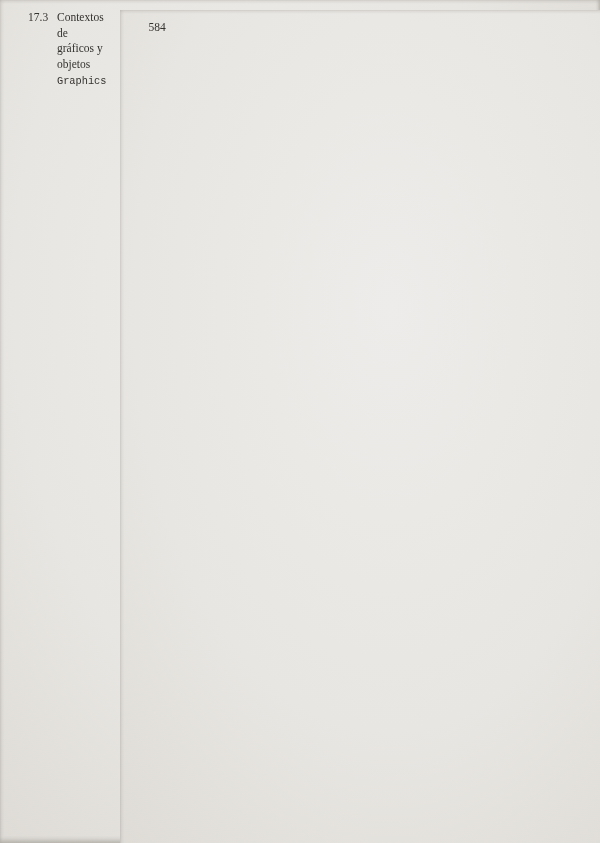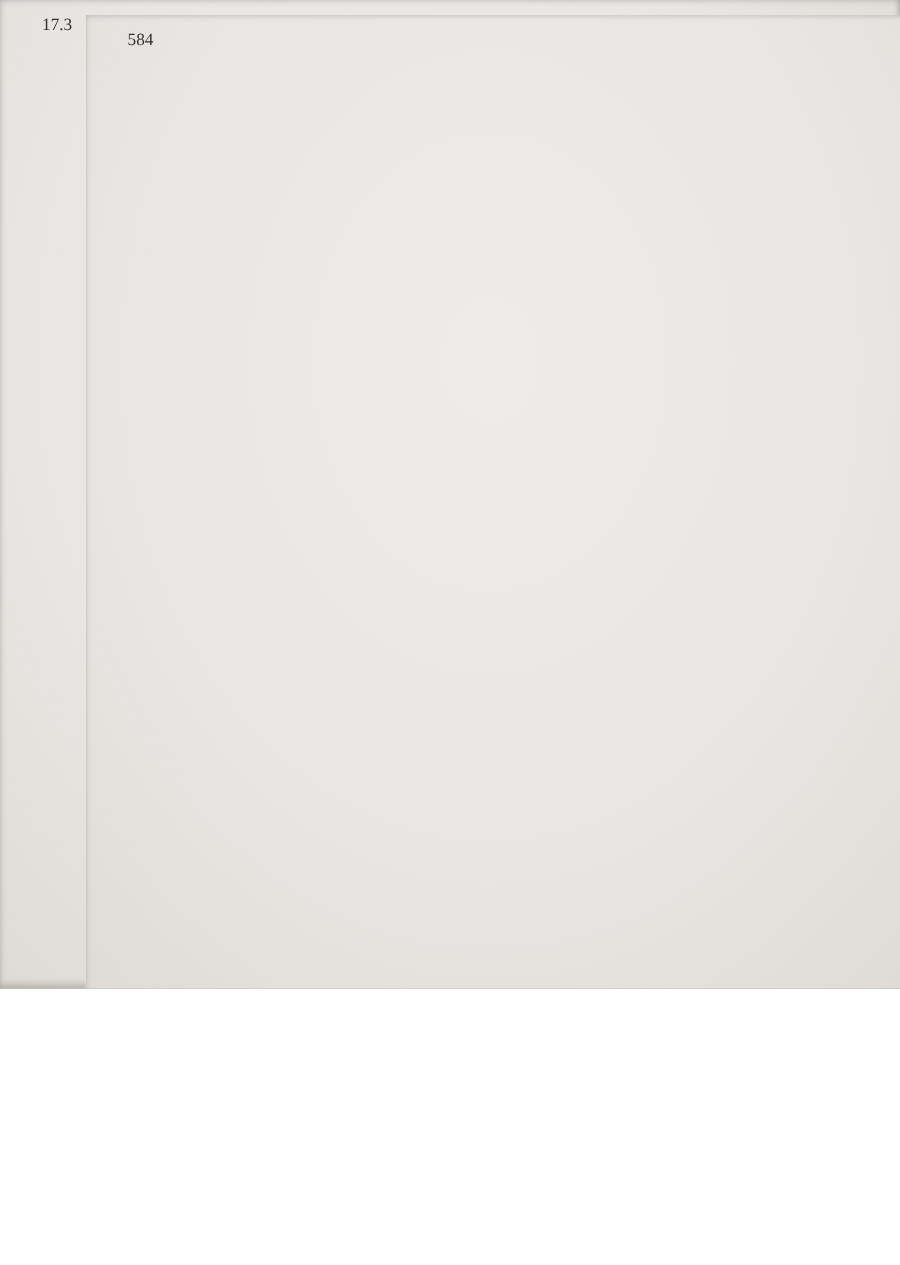--- a/index.html
+++ b/index.html
@@ -1,21 +1,21 @@
 <!DOCTYPE html>
 <html><head>
 <meta charset="utf-8">
 <style>
   * { margin: 0; padding: 0; box-sizing: border-box; }
   html, body { width: 600px; height: 843px; }
   body { font-family: "Liberation Serif", serif; }
 
   .page {
     width: 600px;
-    height: 659px;
+    height: 843px;
     position: relative;
     overflow: hidden;
     background:
       radial-gradient(ellipse at 45% 35%, #edecea 0%, #e8e6e2 55%, #dcd9d3 100%);
     box-shadow:
       inset 0 -3px 4px rgba(60,55,45,0.22),
       inset -2px 0 3px rgba(60,55,45,0.10),
       inset 0 2px 3px rgba(60,55,45,0.08);
     padding: 10px 22px 8px 28px;
     color: #34322f;
@@ -38,16 +38,17 @@
     font-size: 10.3px;
   }
 </style>
 </head>
 <body>
 
 <main class="page">
   <section class="toc" id="toc">
       <div class="entry">
         <span class="num">17.3</span>
+        <span class="title"><span>Contextos de gráficos y objetos </span><span class="mono">Graphics</span></span>
         <span class="page">584</span>
       </div>
     </section>
 </main>
 
 </body></html>

